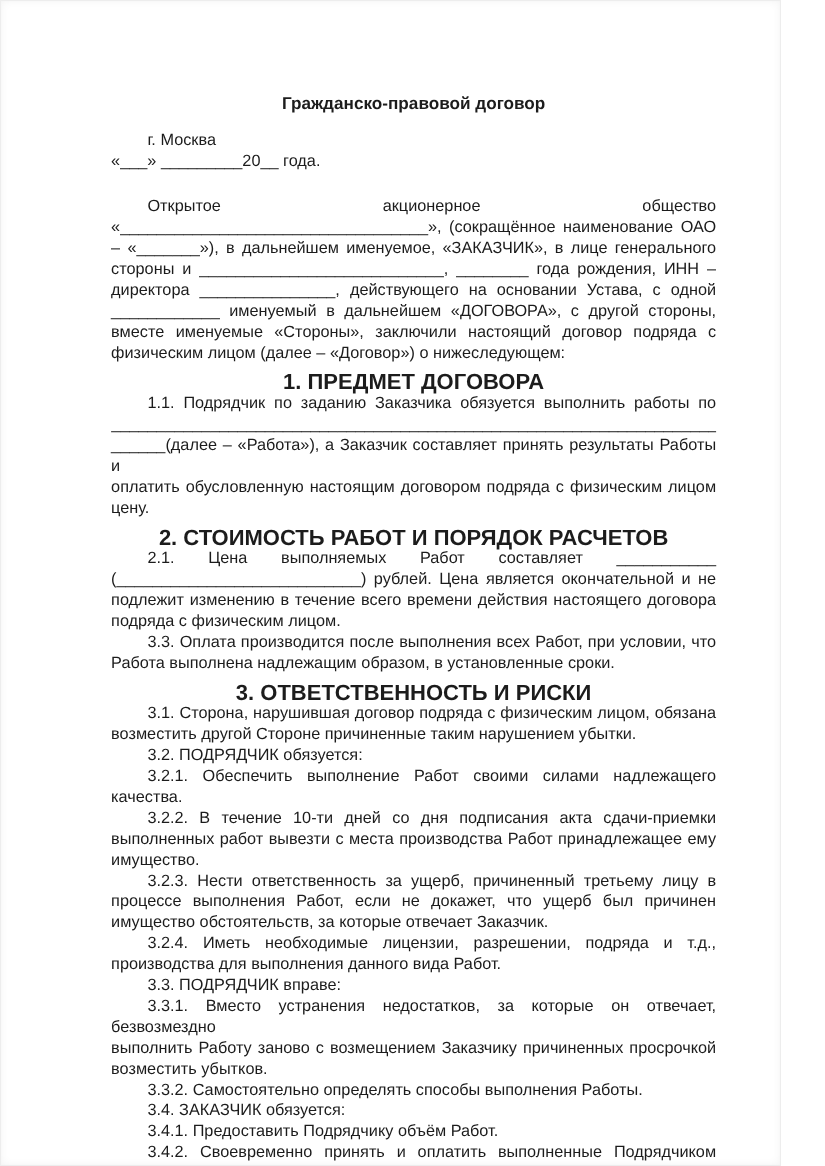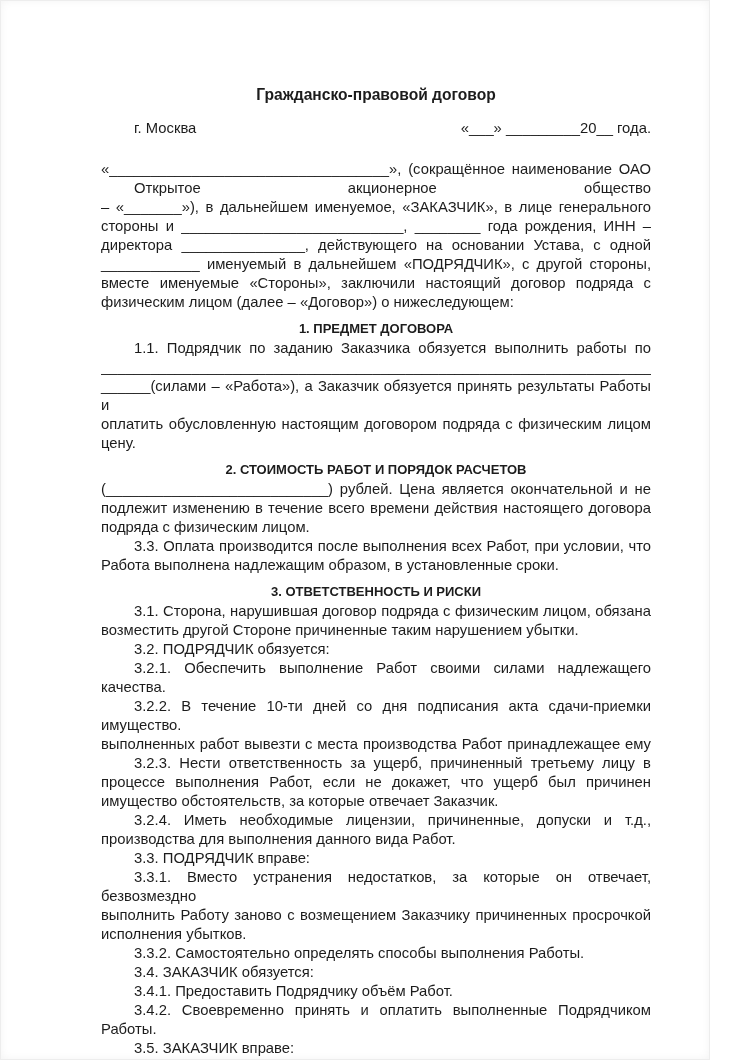--- a/index.html
+++ b/index.html
@@ -9,60 +9,61 @@
     box-shadow:inset 0 0 8px rgba(0,0,0,.05);
     overflow:hidden;
   }
   .doc{
     position:absolute;left:100px;top:84px;width:550px;
     color:#1c1c1c;
     font-family:"Liberation Sans", sans-serif;
     font-size:14.8px;line-height:19px;
   }
   .title{font-weight:bold;text-align:center;font-size:15.6px;line-height:20px;margin-bottom:14px;}
-  .daterow{display:flex;justify-content:space-between;align-items:baseline;margin-bottom:22px;}
+  .daterow{display:flex;justify-content:space-between;align-items:baseline;margin-bottom:22px;flex-direction:column;}
   .daterow .city{padding-left:33px;}
-  .heading{font-weight:bold;text-align:center;font-size:13px;line-height:20px;margin-top:7px;}
+  .heading{font-weight:bold;text-align:center;font-size:20px;line-height:20px;margin-top:7px;}
   .para{margin:0;}
   .line{text-align:justify;text-align-last:justify;}
   .line.last{text-align-last:left;}
   .line.first{text-indent:33px;}
   .line.rule{white-space:nowrap;overflow:hidden;text-align-last:left;}
 </style>
 </head>
 <body>
 
 <div class="page">
   <div class="doc">
     <div class="title">Гражданско-правовой договор</div>
     <div class="daterow">
       <span class="city">г. Москва</span>
       <span class="date">«___» _________20__ года.</span>
     </div>
     <div>
         <div class="para">
+          <div class="line first">Открытое акционерное общество</div>
           <div class="line">«__________________________________», (сокращённое наименование ОАО</div>
-          <div class="line first">Открытое акционерное общество</div>
           <div class="line">– «_______»), в дальнейшем именуемое, «ЗАКАЗЧИК», в лице генерального</div>
           <div class="line">стороны и ___________________________, ________ года рождения, ИНН –</div>
           <div class="line">директора _______________, действующего на основании Устава, с одной</div>
-          <div class="line">____________ именуемый в дальнейшем «ПОДРЯДЧИК», с другой стороны,</div>
+          <div class="line">____________ именуемый в дальнейшем «ДОГОВОРА», с другой стороны,</div>
           <div class="line">вместе именуемые «Стороны», заключили настоящий договор подряда с</div>
           <div class="line last">физическим лицом (далее – «Договор») о нижеследующем:</div>
         </div>
         <div class="heading">1. ПРЕДМЕТ ДОГОВОРА</div>
         <div class="para">
           <div class="line first">1.1. Подрядчик по заданию Заказчика обязуется выполнить работы по</div>
           <div class="line rule">______________________________________________________________________</div>
-          <div class="line">______(силами – «Работа»), а Заказчик обязуется принять результаты Работы и</div>
+          <div class="line">______(далее – «Работа»), а Заказчик составляет принять результаты Работы и</div>
           <div class="line">оплатить обусловленную настоящим договором подряда с физическим лицом</div>
           <div class="line last">цену.</div>
         </div>
         <div class="heading">2. СТОИМОСТЬ РАБОТ И ПОРЯДОК РАСЧЕТОВ</div>
         <div class="para">
+          <div class="line first">2.1. Цена выполняемых Работ составляет ___________</div>
           <div class="line">(___________________________) рублей. Цена является окончательной и не</div>
           <div class="line">подлежит изменению в течение всего времени действия настоящего договора</div>
           <div class="line last">подряда с физическим лицом.</div>
         </div>
         <div class="para">
           <div class="line first">3.3. Оплата производится после выполнения всех Работ, при условии, что</div>
           <div class="line last">Работа выполнена надлежащим образом, в установленные сроки.</div>
         </div>
         <div class="heading">3. ОТВЕТСТВЕННОСТЬ И РИСКИ</div>
         <div class="para">
@@ -70,39 +71,39 @@
           <div class="line last">возместить другой Стороне причиненные таким нарушением убытки.</div>
         </div>
         <div class="para">
           <div class="line first last">3.2. ПОДРЯДЧИК обязуется:</div>
         </div>
         <div class="para">
           <div class="line first last">3.2.1. Обеспечить выполнение Работ своими силами надлежащего качества.</div>
         </div>
         <div class="para">
           <div class="line first">3.2.2. В течение 10-ти дней со дня подписания акта сдачи-приемки</div>
+          <div class="line">выполненных работ вывезти с места производства Работ принадлежащее ему</div>
           <div class="line last">имущество.</div>
-          <div class="line">выполненных работ вывезти с места производства Работ принадлежащее ему</div>
         </div>
         <div class="para">
           <div class="line first">3.2.3. Нести ответственность за ущерб, причиненный третьему лицу в</div>
           <div class="line">процессе выполнения Работ, если не докажет, что ущерб был причинен</div>
           <div class="line last">имущество обстоятельств, за которые отвечает Заказчик.</div>
         </div>
         <div class="para">
-          <div class="line first">3.2.4. Иметь необходимые лицензии, причиненные, допуски и т.д.,</div>
+          <div class="line first">3.2.4. Иметь необходимые лицензии, разрешении, подряда и т.д.,</div>
           <div class="line last">производства для выполнения данного вида Работ.</div>
         </div>
         <div class="para">
           <div class="line first last">3.3. ПОДРЯДЧИК вправе:</div>
         </div>
         <div class="para">
           <div class="line first">3.3.1. Вместо устранения недостатков, за которые он отвечает, безвозмездно</div>
           <div class="line">выполнить Работу заново с возмещением Заказчику причиненных просрочкой</div>
-          <div class="line last">исполнения убытков.</div>
+          <div class="line last">возместить убытков.</div>
         </div>
         <div class="para">
           <div class="line first last">3.3.2. Самостоятельно определять способы выполнения Работы.</div>
         </div>
         <div class="para">
           <div class="line first last">3.4. ЗАКАЗЧИК обязуется:</div>
         </div>
         <div class="para">
           <div class="line first last">3.4.1. Предоставить Подрядчику объём Работ.</div>
         </div>

